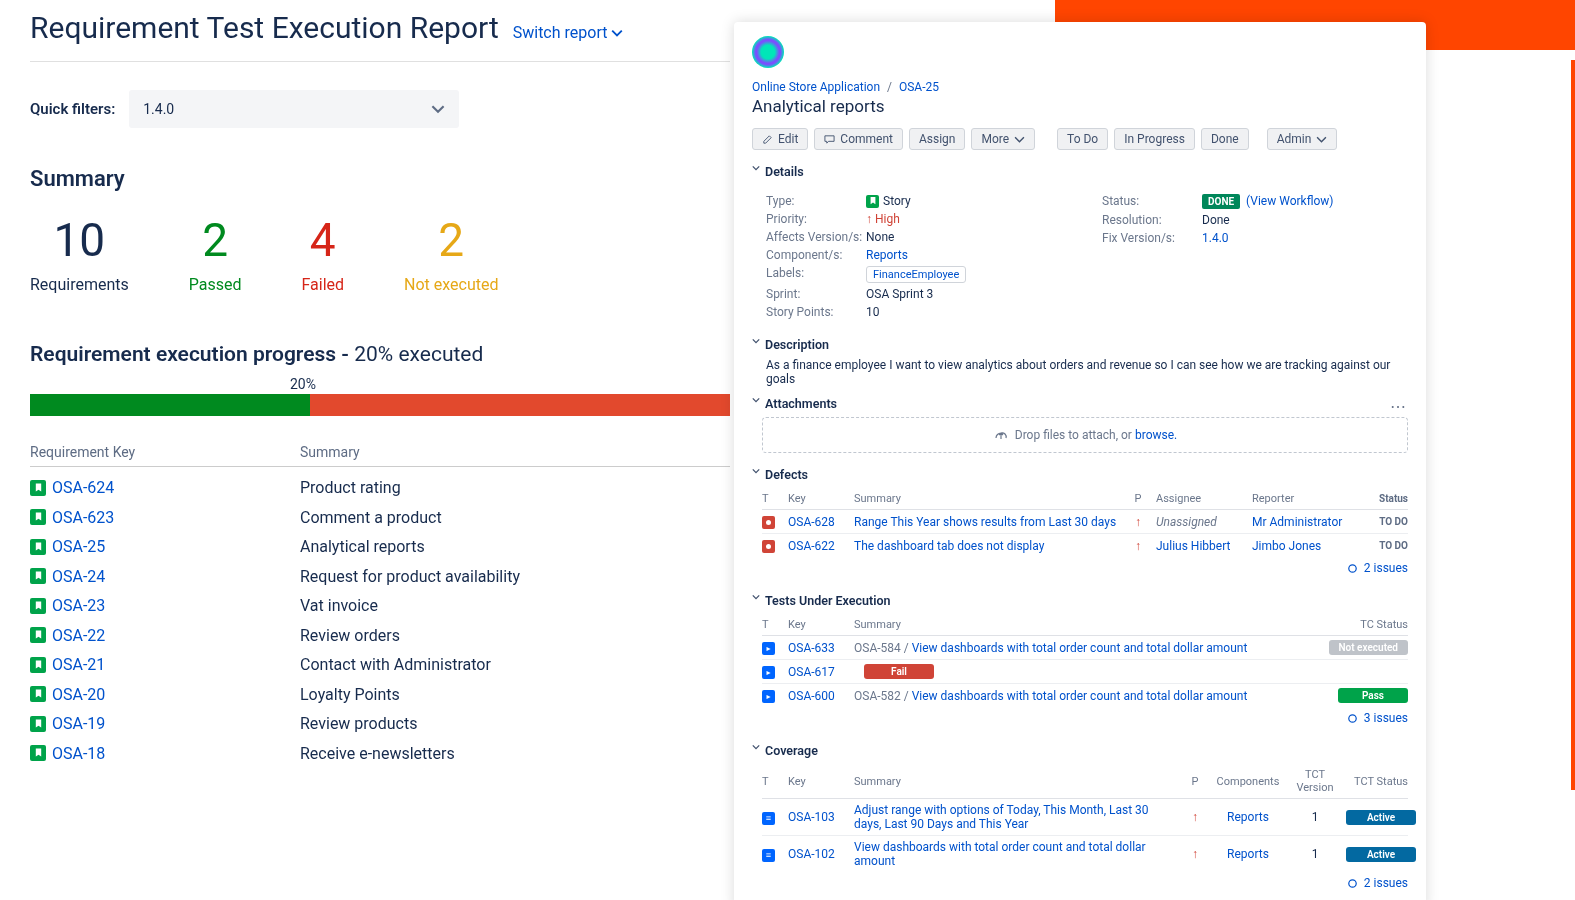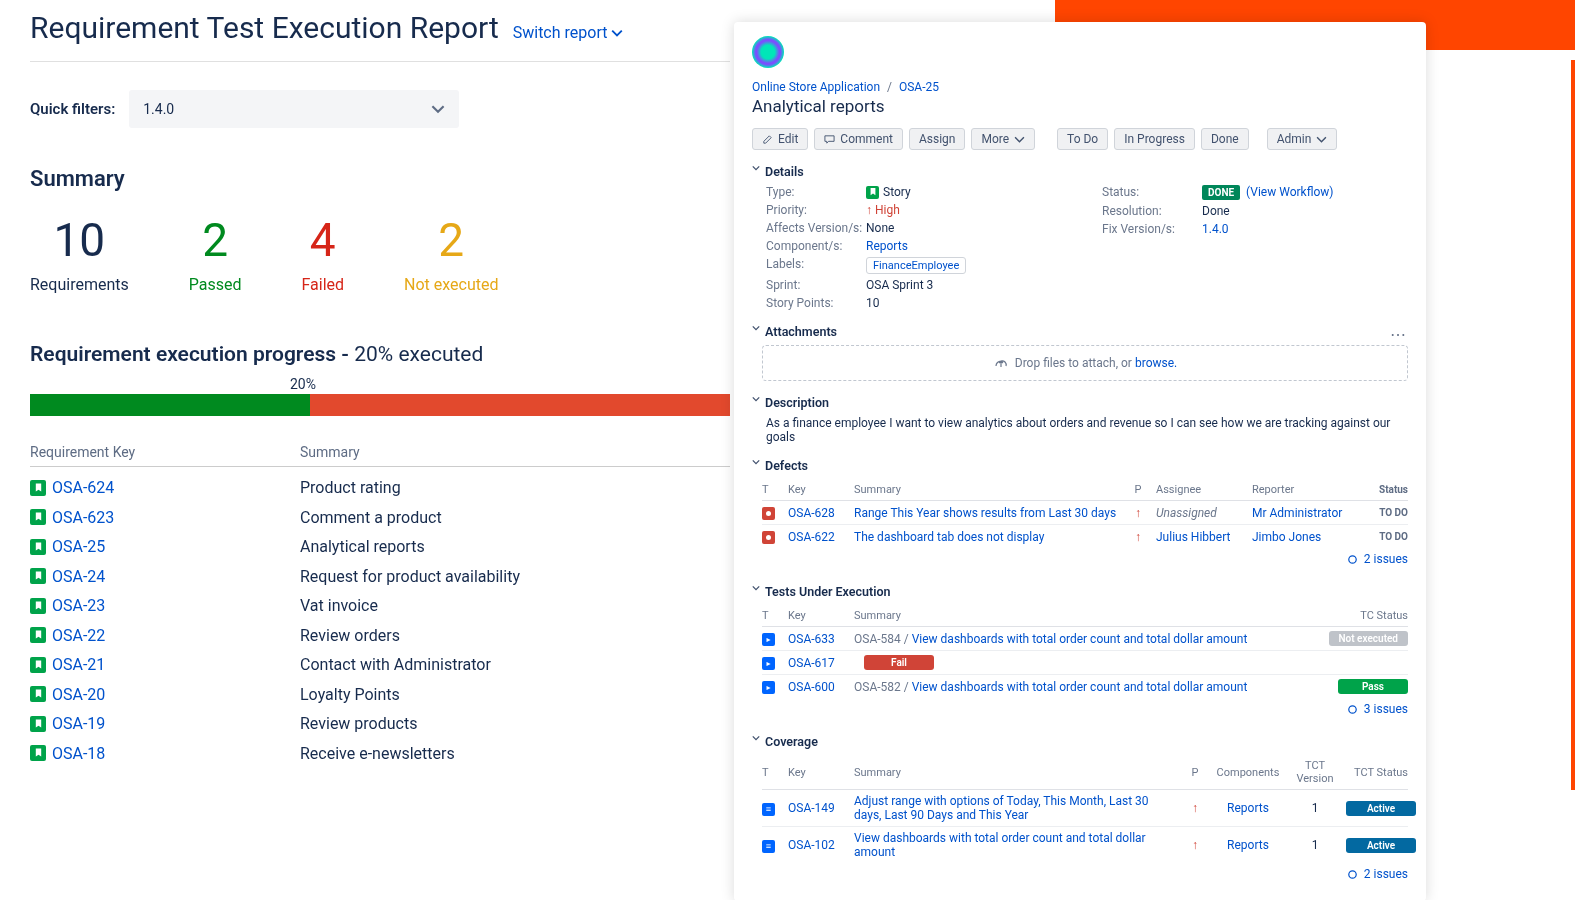--- a/index.html
+++ b/index.html
@@ -61,21 +61,21 @@
 .tbtn { background: #f0f1f3; border: 1px solid #d0d4da; border-radius: 3px; padding: 3px 9px; display: inline-flex; align-items: center; gap: 5px; cursor: pointer; color: #42526e; }
 .tbtn svg { width: 11px; height: 11px; }
 
 .section { margin-bottom: 10px; }
 .sec-head { display: inline-flex; align-items: flex-start; gap: 5px; font-size: 12.5px; font-weight: 600; color: #172b4d; cursor: pointer; margin-bottom: 6px; }
 .sec-head svg { width: 8px; height: 8px; }
 .sec-head-row { display: flex; align-items: center; justify-content: space-between; }
 .sec-head-row .more-icon { color: #6b778c; cursor: pointer; font-size: 16px; letter-spacing: 2px; }
 
 .details-grid { display: flex; gap: 30px; font-size: 12px; margin-left: 14px; }
-.dcol { flex: 1; }
+.dcol { flex: 1; margin-top: 9px; }
 .drow { display: flex; margin-bottom: 4px; }
 .dlabel { width: 100px; color: #6b778c; }
 .dval { color: #172b4d; }
 .story-chip { display: inline-flex; align-items: center; gap: 4px; }
 .story-icon { width: 13px; height: 13px; background: #00a34a; border-radius: 2px; display: inline-flex; align-items: center; justify-content: center; }
 .story-icon svg { width: 8px; height: 10px; }
 .prio-high { color: #d04437; display: inline-flex; align-items: center; gap: 3px; }
 .prio-high::before { content: "↑"; color: #d04437; font-size: 12px; }
 .link-blue { color: #0052cc; }
 .chip { display: inline-block; border: 1px solid #d0d4da; border-radius: 3px; padding: 1px 6px; font-size: 11px; color: #0052cc; cursor: pointer; }
@@ -450,46 +450,46 @@
           </div>
         <div class="drow">
             <div class="dlabel">Fix Version/s:</div>
             <div class="dval link-blue">1.4.0</div>
           </div>
       </div>
     </div>
   </div>
 
   <div class="section">
+    <div class="sec-head">
+      <svg viewBox="0 0 10 10">
+          <path d="M1 3 L5 7 L9 3" fill="none" stroke="#42526e" stroke-width="1.6"></path>
+        </svg>
+      <span>Description</span>
+    </div>
+    <div class="desc-text">As a finance employee I want to view analytics about orders and revenue so I can see how we are tracking against our goals</div>
+  </div>
+
+  <div class="section">
     <div class="sec-head-row">
       <div class="sec-head">
         <svg viewBox="0 0 10 10">
             <path d="M1 3 L5 7 L9 3" fill="none" stroke="#42526e" stroke-width="1.6"></path>
           </svg>
         <span>Attachments</span>
       </div>
       <div class="more-icon">⋯</div>
     </div>
     <div class="drop-zone">
       <svg viewBox="0 0 16 16">
           <path d="M3 11 A5 5 0 0 1 8 6 A4 4 0 0 1 13 11 M8 6 V12 M6 8 L8 6 L10 8" fill="none" stroke="#6b778c" stroke-width="1.2"></path>
         </svg>
       <span>Drop files to attach, or</span>
       <span class="browse"><span>browse</span>.</span>
     </div>
-  </div>
-
-  <div class="section">
-    <div class="sec-head">
-      <svg viewBox="0 0 10 10">
-          <path d="M1 3 L5 7 L9 3" fill="none" stroke="#42526e" stroke-width="1.6"></path>
-        </svg>
-      <span>Description</span>
-    </div>
-    <div class="desc-text">As a finance employee I want to view analytics about orders and revenue so I can see how we are tracking against our goals</div>
   </div>
 
   <div class="section">
     <div class="sec-head">
       <svg viewBox="0 0 10 10">
           <path d="M1 3 L5 7 L9 3" fill="none" stroke="#42526e" stroke-width="1.6"></path>
         </svg>
       <span>Defects</span>
     </div>
     <div class="mini-table">
@@ -586,21 +586,21 @@
         <div class="cov-Key">Key</div>
         <div class="cov-Sum">Summary</div>
         <div class="cov-P">P</div>
         <div class="cov-Comp">Components</div>
         <div class="cov-Ver">TCT Version</div>
         <div class="cov-Stat">TCT Status</div>
       </div>
       <div id="cov-rows">
           <div class="mt-row">
     <div class="cov-T"><span class="temp-icon"></span></div>
-    <div class="cov-Key"><a class="key-link">OSA-149</a></div>
+    <div class="cov-Key"><a class="key-link">OSA-103</a></div>
     <div class="cov-Sum"><a class="sum-link">Adjust range with options of Today, This Month, Last 30 days, Last 90 Days and This Year</a></div>
     <div class="cov-P"><span class="prio-arrow"></span></div>
     <div class="cov-Comp"><a class="key-link">Reports</a></div>
     <div class="cov-Ver">1</div>
     <div class="cov-Stat"><span class="tc-badge tc-active">Active</span></div>
           </div>
           <div class="mt-row">
     <div class="cov-T"><span class="temp-icon"></span></div>
     <div class="cov-Key"><a class="key-link">OSA-102</a></div>
     <div class="cov-Sum"><a class="sum-link">View dashboards with total order count and total dollar amount</a></div>

